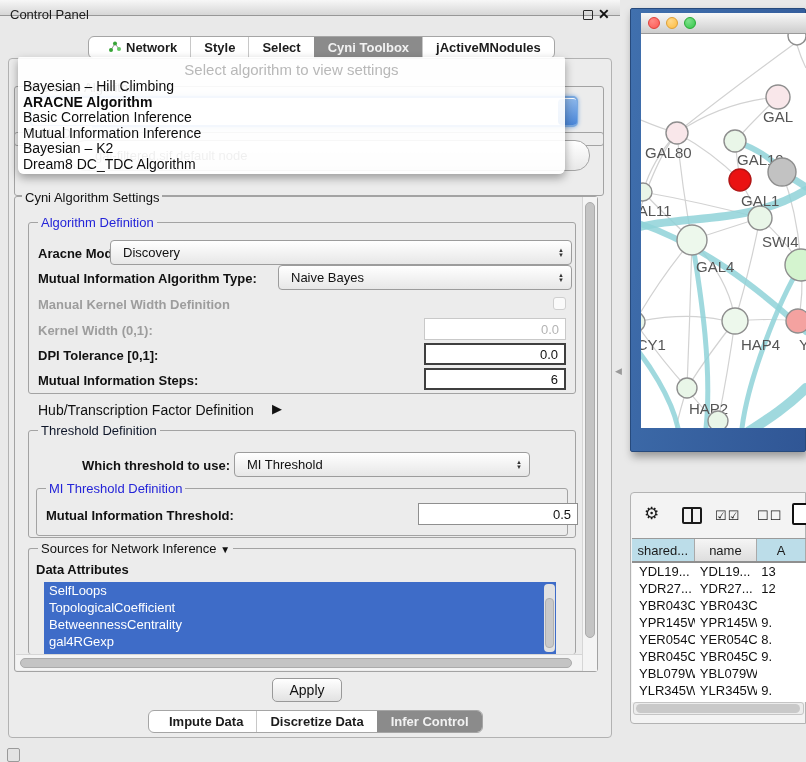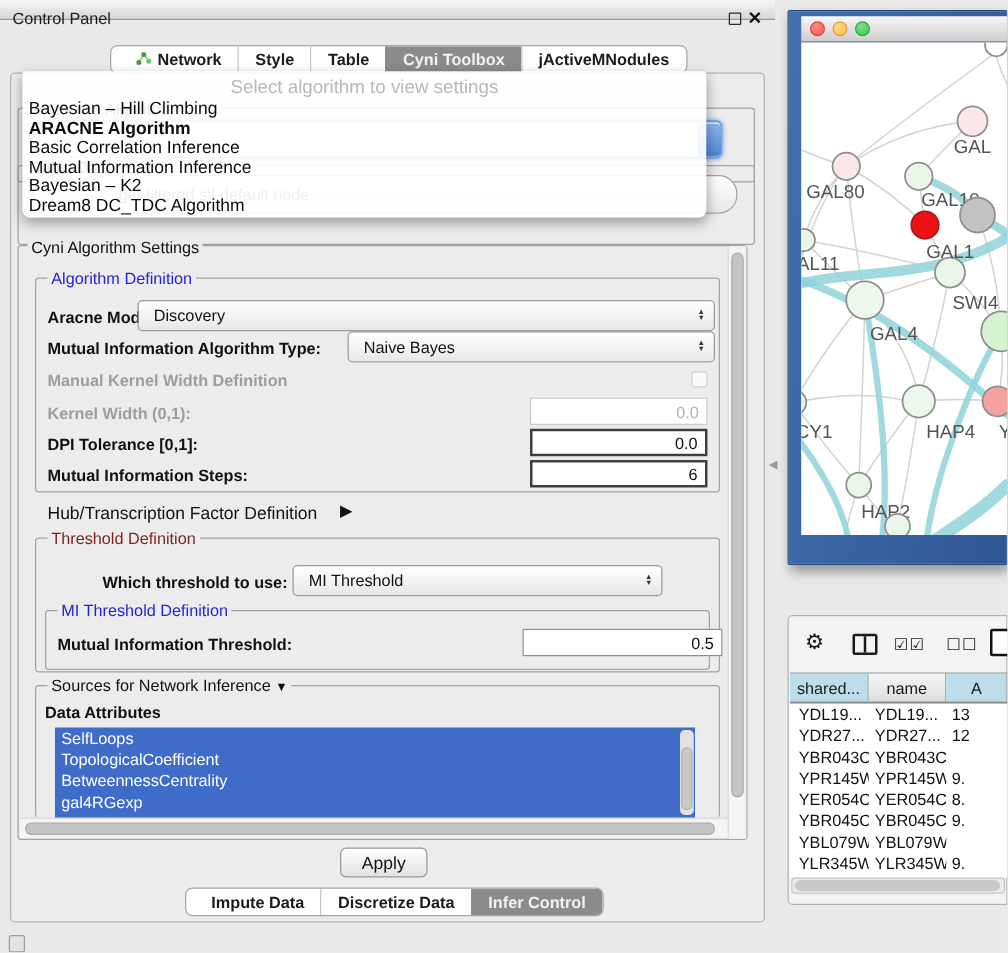--- a/index.html
+++ b/index.html
@@ -19,21 +19,21 @@
   .seg { padding:0 13px; line-height:21px; border-left:1px solid #c8c8c8; display:flex; align-items:center; gap:5px; white-space:nowrap; }
   .seg:first-child { border-left:none;padding-left:20px; }
   .seg.sel { background:#8b8b8b; color:#f2f2f2; border-left-color:#8b8b8b; }
 
   .main-panel { position:absolute; left:8px; top:58px; width:604px; height:680px;
     background:#ececec; border:1px solid #b2b2b2; border-radius:4px; }
 
   .group { position:absolute; border:1px solid #a3a3a3; border-radius:3px; }
   .gtitle { position:absolute; font-size:13px; color:#111; background:#ececec; padding:0 3px; white-space:nowrap; z-index:3; }
   .gtitle.blue { color:#2424d8; }
-  .gtitle.green { color:#7f1d1d; }
+  .gtitle.green { color:#0f172a; }
   .lbl { position:absolute; font-size:13px; font-weight:bold; color:#111; white-space:nowrap; z-index:3; }
   .lbl.dis { color:#9d9d9d; }
   .lbl.plain { font-weight:normal; font-size:14px; }
 
   .combo { position:absolute; background:linear-gradient(#ffffff,#e7e7e7); border:1px solid #9c9c9c;
     border-radius:4px; font-size:13px; color:#111; display:flex; align-items:center; padding:0 22px 0 12px; z-index:3; }
   .combo .arr { position:absolute; right:7px; top:50%; transform:translateY(-50%);
     display:flex; flex-direction:column; font-size:6px; line-height:5px; color:#333; }
   .field { position:absolute; background:#fff; font-size:13px; display:flex; align-items:center;
     justify-content:flex-end; padding:0 6px; z-index:3; }
@@ -130,21 +130,21 @@
             <circle cx="2" cy="10" r="2" fill="#37a437"></circle>
             <circle cx="6" cy="3.5" r="2" fill="#37a437"></circle>
             <circle cx="10" cy="9" r="2" fill="#64c864"></circle>
           </svg></span>
         <span>Network</span>
       </div>
       <div class="seg">
         <span>Style</span>
       </div>
       <div class="seg">
-        <span>Table</span>
+        <span>Select</span>
       </div>
       <div class="seg sel">
         <span>Cyni Toolbox</span>
       </div>
       <div class="seg">
         <span>jActiveMNodules</span>
       </div>
     </div>
 
   <div class="main-panel"></div>

